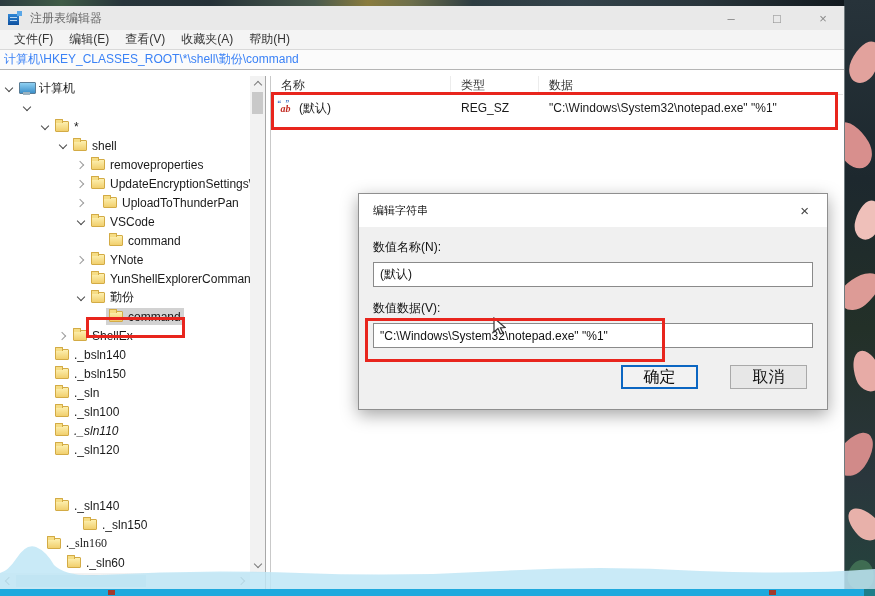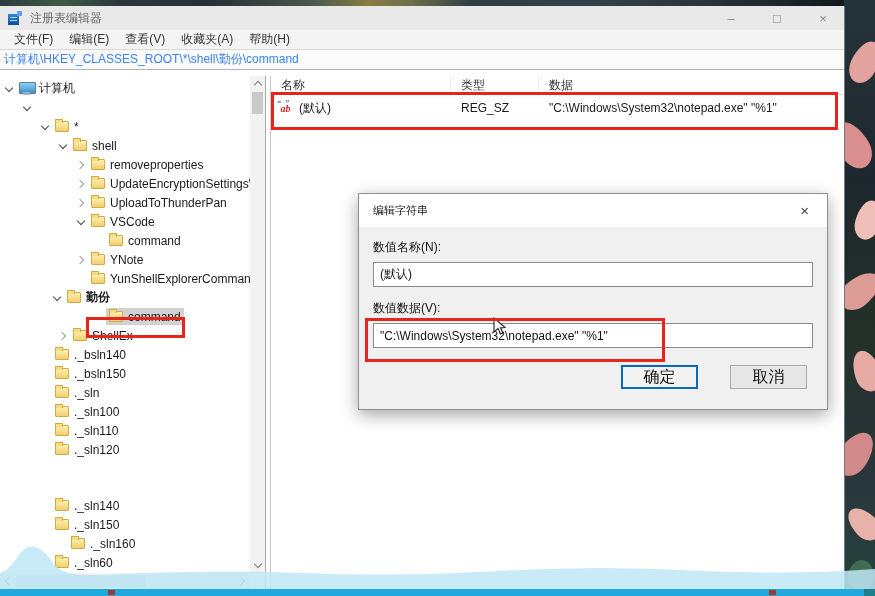--- a/index.html
+++ b/index.html
@@ -183,21 +183,21 @@
                 <span class="label">removeproperties</span>
               </span>
             </div>
             <div class="tree-row" style="padding-left: 76px;">
               <span class="chev right"></span>
               <span class="row-inner">
                 <span class="folder"></span>
                 <span class="label">UpdateEncryptionSettings\</span>
               </span>
             </div>
-            <div class="tree-row" style="padding-left: 76px;">
+            <div class="tree-row" style="padding-left: 76px; gap: 12px;">
               <span class="chev right"></span>
               <span class="row-inner">
                 <span class="folder"></span>
                 <span class="label">UploadToThunderPan</span>
               </span>
             </div>
             <div class="tree-row" style="padding-left: 76px;">
               <span class="chev down"></span>
               <span class="row-inner">
                 <span class="folder"></span>
@@ -218,21 +218,21 @@
                 <span class="label">YNote</span>
               </span>
             </div>
             <div class="tree-row" style="padding-left: 76px;">
               <span class="chev"></span>
               <span class="row-inner">
                 <span class="folder"></span>
                 <span class="label">YunShellExplorerCommand</span>
               </span>
             </div>
-            <div class="tree-row" style="padding-left: 52px; font-weight: bold;">
+            <div class="tree-row" style="padding-left: 76px;">
               <span class="chev down"></span>
               <span class="row-inner">
                 <span class="folder"></span>
                 <span class="label">勤份</span>
               </span>
             </div>
             <div class="tree-row selected" style="padding-left: 94px;">
               <span class="chev"></span>
               <span class="row-inner">
                 <span class="folder"></span>
@@ -267,56 +267,56 @@
                 <span class="label">._sln</span>
               </span>
             </div>
             <div class="tree-row" style="padding-left: 40px;">
               <span class="chev"></span>
               <span class="row-inner">
                 <span class="folder"></span>
                 <span class="label">._sln100</span>
               </span>
             </div>
-            <div class="tree-row" style="padding-left: 40px;">
+            <div class="tree-row" style="padding-left: 40px; font-style: italic;">
               <span class="chev"></span>
               <span class="row-inner">
                 <span class="folder"></span>
                 <span class="label">._sln110</span>
               </span>
             </div>
             <div class="tree-row" style="padding-left: 40px;">
               <span class="chev"></span>
               <span class="row-inner">
                 <span class="folder"></span>
                 <span class="label">._sln120</span>
               </span>
             </div>
             <div class="tree-row" style="padding-left: 40px; margin-top: 37px;">
               <span class="chev"></span>
               <span class="row-inner">
                 <span class="folder"></span>
                 <span class="label">._sln140</span>
               </span>
             </div>
-            <div class="tree-row" style="padding-left: 40px;">
+            <div class="tree-row" style="padding-left: 40px; margin-left: 28px;">
               <span class="chev"></span>
               <span class="row-inner">
                 <span class="folder"></span>
                 <span class="label">._sln150</span>
               </span>
             </div>
-            <div class="tree-row" style="padding-left: 56px;">
+            <div class="tree-row" style="padding-left: 32px; font-family: Liberation Serif, serif;">
               <span class="chev"></span>
               <span class="row-inner">
                 <span class="folder"></span>
                 <span class="label">._sln160</span>
               </span>
             </div>
-            <div class="tree-row" style="padding-left: 40px;">
+            <div class="tree-row" style="padding-left: 52px;">
               <span class="chev"></span>
               <span class="row-inner">
                 <span class="folder"></span>
                 <span class="label">._sln60</span>
               </span>
             </div>
             <div class="tree-row" style="padding-left: 40px;">
               <span class="chev"></span>
               <span class="row-inner">
                 <span class="folder"></span>

